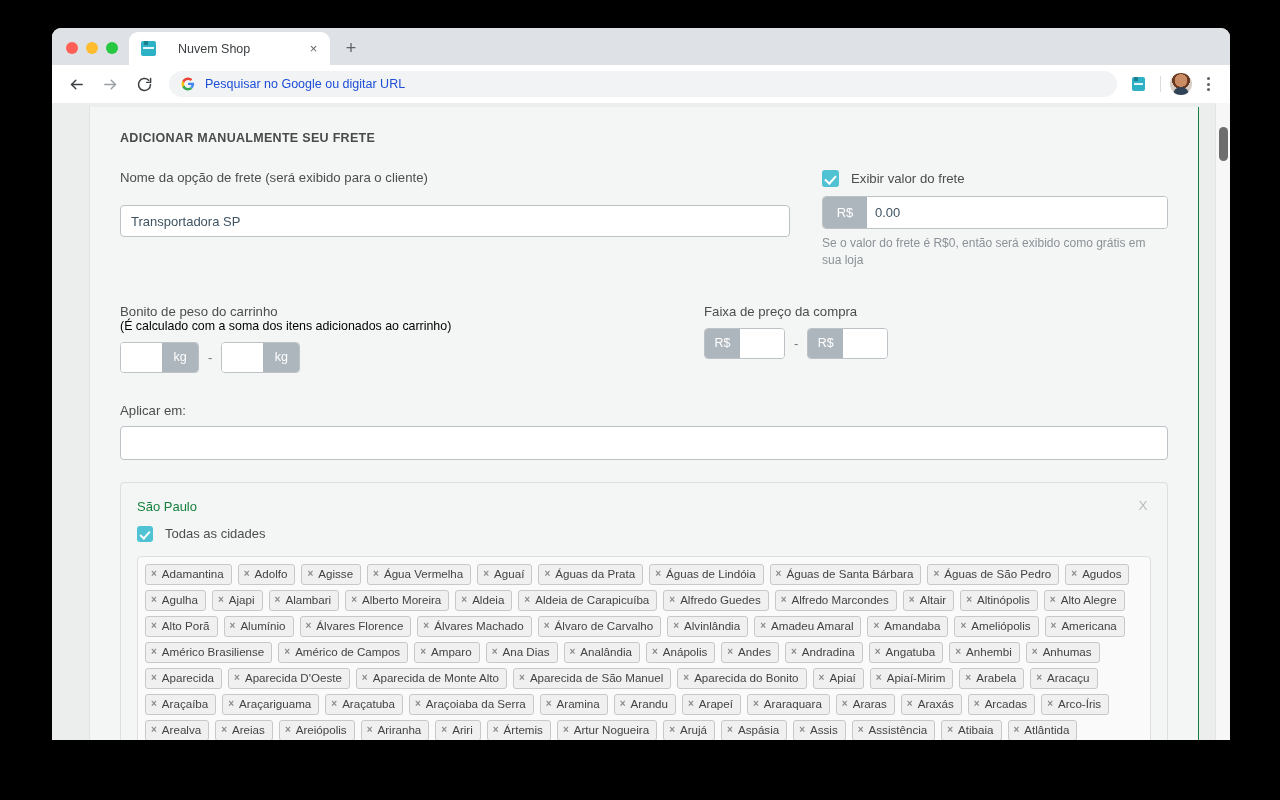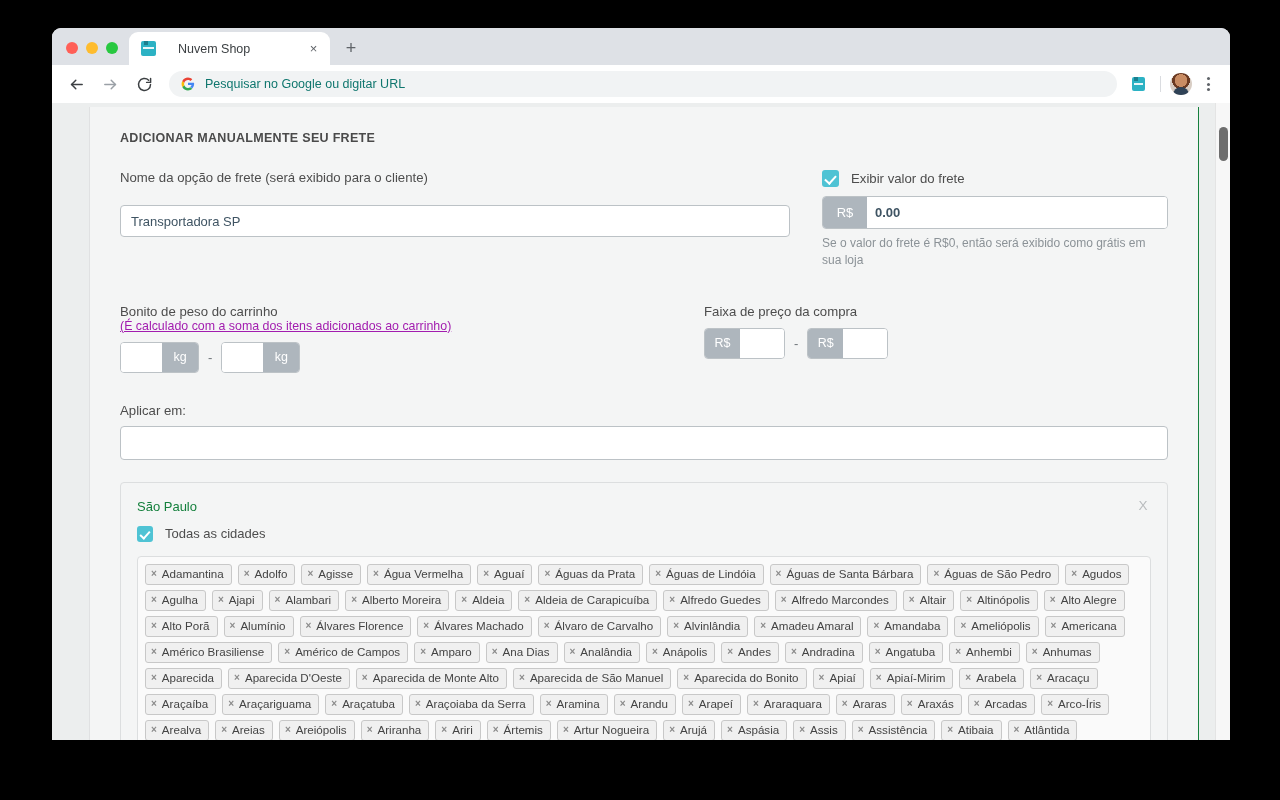--- a/index.html
+++ b/index.html
@@ -105,21 +105,21 @@
     display: flex; align-items: center;
     padding: 0 12px;
     margin: 0 8px 0 6px;
   }
   #g-icon {
     width: 14px; height: 14px; flex: 0 0 14px;
     margin-right: 10px;
   }
   #omnibox-placeholder {
     font-size: 12.5px;
-    color: #0f766e;
+    color: #1d4ed8;
   }
   #toolbar-right { display: flex; align-items: center; gap: 0; }
   #ext-icon {
     width: 26px; height: 26px;
     display: flex; align-items: center; justify-content: center;
   }
   #ext-glyph {
     width: 13px; height: 14px;
     background: #2cb2c4; border-radius: 2px; position: relative;
   }
@@ -184,22 +184,21 @@
     color: #4a4a4a;
     letter-spacing: 0.3px;
     margin-bottom: 25px;
   }
   .field-label {
     font-size: 13.2px;
     color: #4d4d4d;
   }
   .sub-label {
     font-size: 12.4px;
-    color: #a21caf;
-    text-decoration: underline;
+    color: #000000;
   }
   #row-name-value { display: flex; }
   #name-col { width: 716px; }
   #value-col { width: 346px; margin-left: 32px; }
 
   .text-input {
     width: 100%; height: 32px;
     margin-top: 20px;
     background: #fff;
     border: 1px solid #bcc2c6;
@@ -248,21 +247,21 @@
   }
   .ig-input {
     border: none; outline: none;
     background: #fff;
     font-size: 13px; color: #3f5463;
     padding: 0 8px;
     font-family: "Liberation Sans", sans-serif;
   }
   #freight-value-group { width: 346px; margin-top: 9px; height: 33px; }
   #freight-value-group .ig-addon { min-width: 44px; font-size: 13px; }
-  #freight-value-group .ig-input { flex: 1 1 auto; font-weight: bold; }
+  #freight-value-group .ig-input { flex: 1 1 auto; }
   #freight-help {
     margin-top: 6px;
     font-size: 12px;
     color: #8b9297;
     line-height: 1.45;
   }
 
   #ranges-row { display: flex; margin-top: 34px; }
   #weight-col { width: 516px; }
   #price-col { width: 420px; margin-left: 68px; padding-top: 0; }

